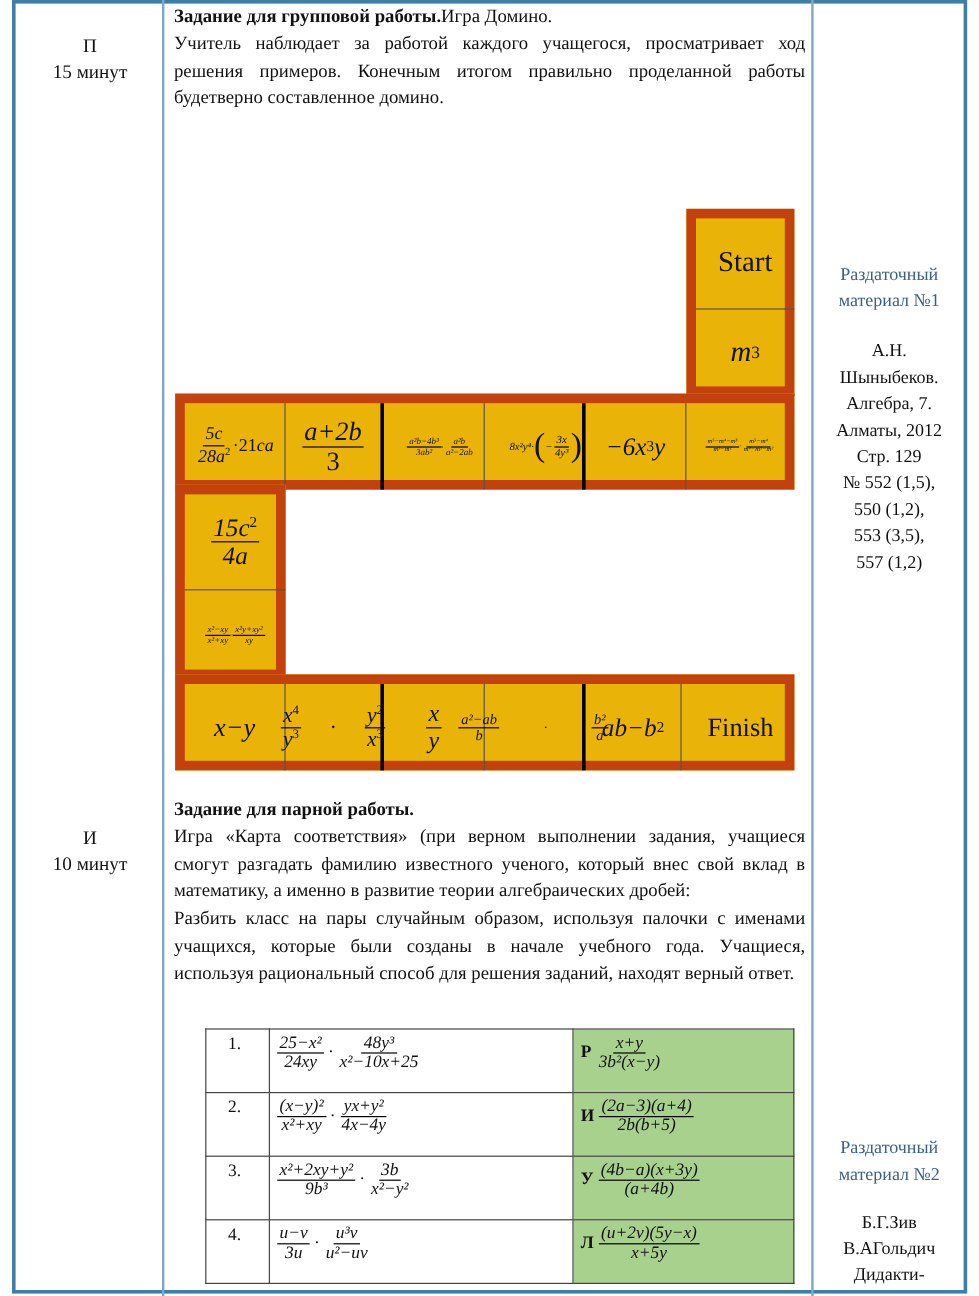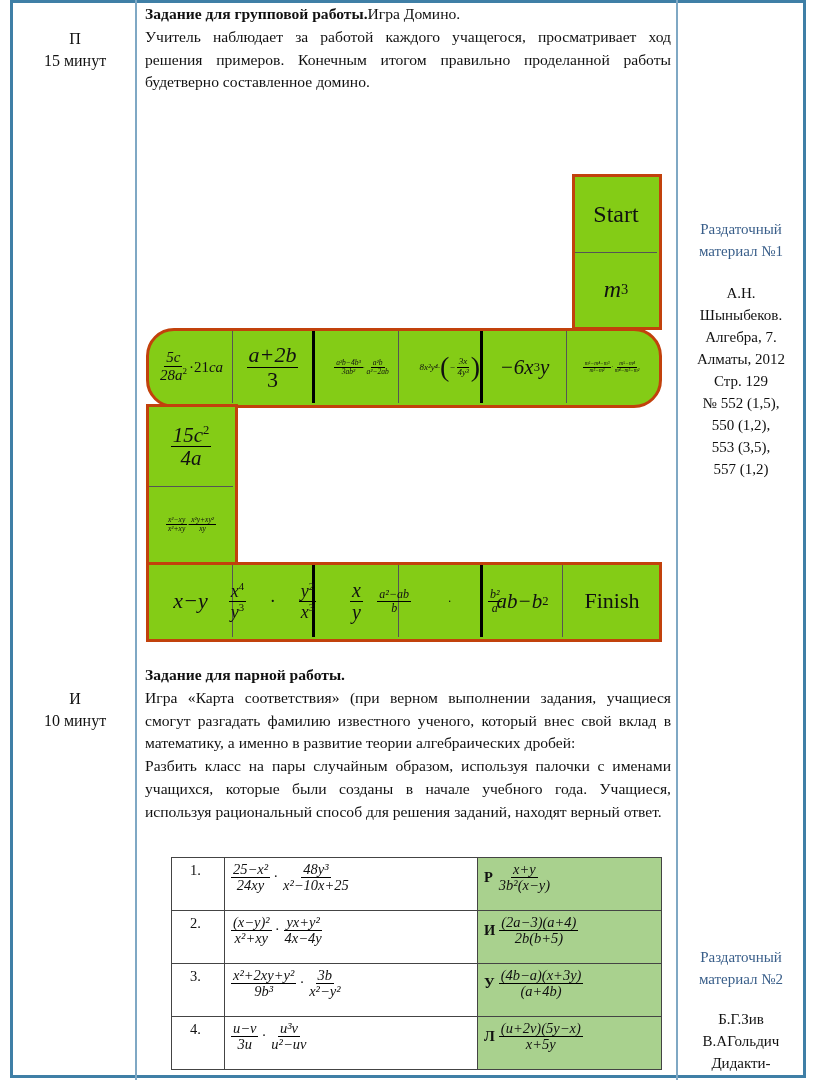--- a/index.html
+++ b/index.html
@@ -15,21 +15,21 @@
   .stage { position: absolute; font-size: 16px; line-height: 22px; text-align: center; width: 124px; left: 13px; }
 
   .para { position: absolute; left: 145px; width: 526px; font-size: 15.6px; line-height: 22.8px; text-align: justify; }
   .para p { margin: 0; }
   .bold { font-weight: bold; }
 
   .side { position: absolute; left: 678px; width: 126px; text-align: center; font-size: 15px; line-height: 22px; }
   .side .title { color: #3a5f8a; }
 
   
-  .dom { position: absolute; border: 3px solid #c2410c; background: #84cc16; }
+  .dom { position: absolute; border: 8px solid #c2410c; background: #eab308; }
   .cell { position: absolute; border: 1px solid #555; display: flex; align-items: center; justify-content: center;
           font-family: "Liberation Serif", serif; font-style: italic; }
   .frac { display: inline-flex; flex-direction: column; align-items: center; vertical-align: middle; }
   .frac .n { border-bottom: 1.3px solid #000; padding: 0 2px; line-height: 1.05; }
   .frac .d { padding: 0 2px; line-height: 1.05; }
   .up { font-size: 0.6em; vertical-align: super; font-style: normal; }
   .normal { font-style: normal; }
 
   
   .mt { position: absolute; left: 171px; top: 857px; width: 491px; border-collapse: collapse; }
@@ -58,21 +58,21 @@
 <div class="para" style="top:3px;">
   <p><span class="bold">Задание для групповой работы.</span><span>Игра Домино.</span></p>
   <p>Учитель наблюдает за работой каждого учащегося, просматривает ход решения примеров. Конечным итогом правильно проделанной работы будетверно составленное домино.</p>
 </div>
 
 <div class="dom" style="left:572px; top:174px; width:90px; height:156px;">
   <div class="cell normal" style="left:0; top:0; width:82px; height:76px; font-size:24px; border:none; border-bottom:1px solid #555;">Start</div>
   <div class="cell" style="left:0; top:76px; width:82px; height:72px; font-size:24px; border:none;">m<span class="up">3</span></div>
 </div>
 
-<div class="dom" style="left:146px; top:328px; width:516px; height:80px;border-radius:28px;">
+<div class="dom" style="left:146px; top:328px; width:516px; height:80px;">
   <div class="cell" style="left:0; top:0; width:84px; height:72px; font-size:15px; border:none; border-right:1px solid #555;">
     <span class="frac">
         <span class="n">5c</span>
         <span class="d">28a<span class="up">2</span></span>
       </span><span class="normal">·21</span>ca
   </div>
   <div class="cell" style="left:84px; top:0; width:82px; height:72px; font-size:22px; border:none; border-right:3px solid #000;">
     <span class="frac">
         <span class="n">a+2b</span>
         <span class="d normal">3</span>

